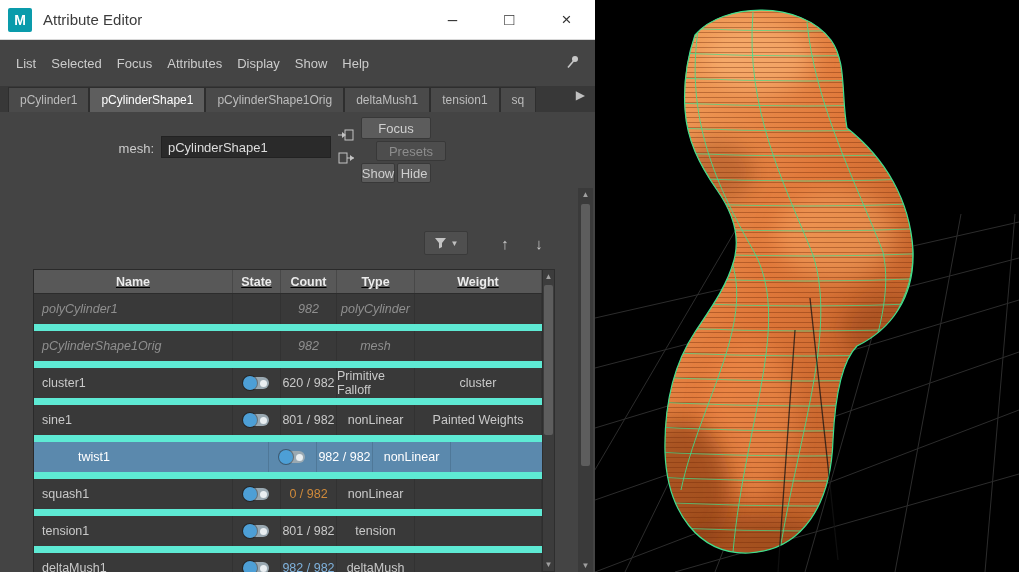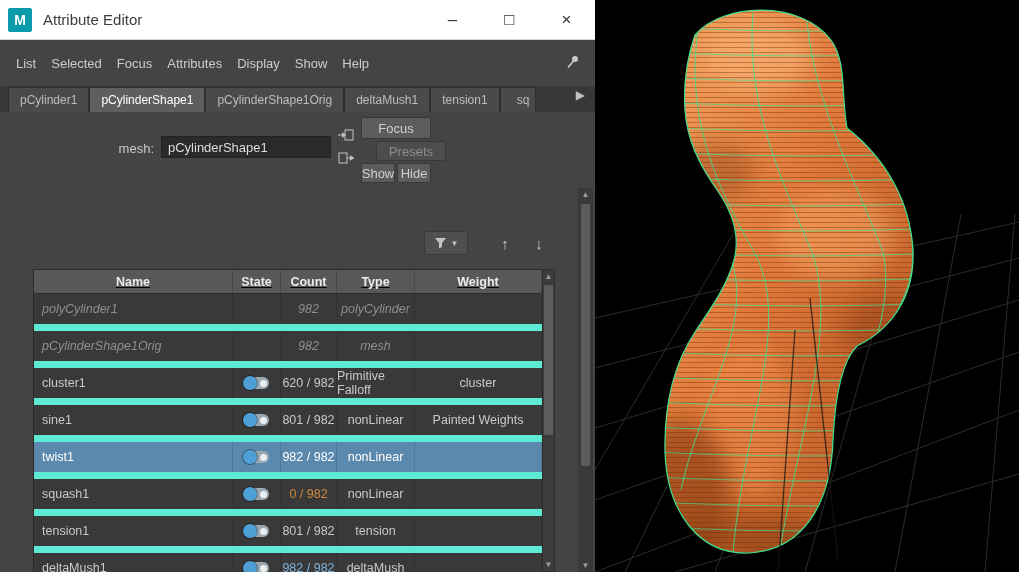--- a/index.html
+++ b/index.html
@@ -10,21 +10,21 @@
   .maya-icon{width:24px;height:24px;margin-left:8px;background:#0a9bab;color:#fff;font-weight:bold;font-size:14px;display:flex;align-items:center;justify-content:center;border-radius:2px;}
   .wtitle{margin-left:11px;color:#3c3c3c;font-size:15px;}
   .win-controls{margin-left:auto;display:flex;height:40px;}
   .win-btn{width:57px;height:40px;display:flex;align-items:center;justify-content:center;color:#333;font-size:17px;cursor:default;}
   
   .menubar{position:absolute;left:0;top:41px;width:719px;height:44px;background:#444444;display:flex;align-items:center;padding-left:16px;box-sizing:border-box;gap:15px;}
   .menu-item{color:#cccccc;font-size:13px;}
   .pin-btn{position:absolute;right:14px;top:54px;width:16px;height:16px;}
   
   .tabbar{position:absolute;left:0;top:86px;width:595px;height:26px;background:#383838;display:flex;align-items:flex-end;padding-left:8px;box-sizing:border-box;}
-  .tab{height:25px;line-height:25px;padding:0 11px;font-size:12px;color:#bdbdbd;background:#4a4a4a;border:1px solid #2e2e2e;border-bottom:none;box-sizing:border-box;white-space:nowrap;overflow:hidden;text-align:center;}
+  .tab{height:25px;line-height:25px;padding:0 11px;font-size:12px;color:#bdbdbd;background:#4a4a4a;border:1px solid #2e2e2e;border-bottom:none;box-sizing:border-box;white-space:nowrap;overflow:hidden;}
   .tab.active{background:#5e5e5e;color:#ffffff;}
   .tab.cut{width:36px;padding-right:0;}
   .tab-overflow{position:absolute;right:10px;top:88px;color:#c0c0c0;font-size:12px;}
   
   .mesh-label{position:absolute;left:0;top:141px;width:154px;text-align:right;color:#cccccc;font-size:13px;}
   .mesh-input{position:absolute;left:161px;top:136px;width:170px;height:22px;background:#2a2a2a;border:1px solid #222;color:#dddddd;font-size:13px;padding:0 6px;box-sizing:border-box;font-family:"Liberation Sans",sans-serif;}
   .conn-btn{position:absolute;width:18px;height:18px;display:flex;align-items:center;justify-content:center;}
   .btn{position:absolute;background:#5c5c5c;color:#cfcfcf;font-size:13px;display:flex;align-items:center;justify-content:center;border-radius:2px;border:1px solid #383838;box-sizing:border-box;}
   .btn.disabled{background:#4d4d4d;color:#8d8d8d;}
   
@@ -36,21 +36,21 @@
   .filter-caret{color:#c0c0c0;font-size:8px;}
   .arrow-btn{position:absolute;top:230px;width:22px;height:26px;color:#c8c8c8;font-size:15px;display:flex;align-items:center;justify-content:center;}
   
   .tablebox{position:absolute;left:33px;top:269px;width:508px;height:303px;overflow:hidden;border:1px solid #2a2a2a;box-sizing:content-box;background:#393939;}
   .thead{display:grid;grid-template-columns:199px 48px 56px 78px 127px;height:24px;background:#585858;border-bottom:1px solid #2c2c2c;box-sizing:border-box;text-decoration:underline;}
   .thead .th{color:#ebebeb;font-size:12.5px;font-weight:bold;display:flex;align-items:center;justify-content:center;border-right:1px solid #484848;box-sizing:border-box;}
   .trow{display:grid;grid-template-columns:199px 48px 56px 78px 127px;height:37px;background:#393939;border-bottom:7px solid #5eead4;box-sizing:border-box;}
   .trow .td{color:#c9c9c9;font-size:12.5px;display:flex;align-items:center;justify-content:center;border-right:1px solid rgba(0,0,0,0.12);box-sizing:border-box;overflow:hidden;}
   .trow .td.name{justify-content:flex-start;padding-left:8px;}
   .trow.ref .td{color:#8f8f8f;font-style:italic;}
-  .trow.selected{background:#5b89ad;}
+  .trow.selected{background:#5b89ad;padding-left:36px;}
   .trow.selected .td{color:#ffffff;}
   .td.warn{color:#d08a3a !important;}
   .td.info{color:#7fb2dd !important;}
   .toggle{position:relative;width:25px;height:12px;border-radius:7px;background:#9aa9b2;display:inline-block;}
   .toggle::before{content:"";position:absolute;left:-1px;top:-1px;width:14px;height:14px;border-radius:50%;background:#4d9fd6;box-shadow:0 0 0 1px rgba(0,0,0,.35);}
   .toggle::after{content:"";position:absolute;right:2px;top:2.5px;width:7px;height:7px;border-radius:50%;background:#e9eef1;}
   
   .scroll-inner{position:absolute;left:542px;top:269px;width:13px;height:303px;background:#3c3c3c;border:1px solid #2e2e2e;box-sizing:border-box;display:flex;flex-direction:column;align-items:center;}
   .scroll-outer{position:absolute;left:578px;top:188px;width:15px;height:384px;background:#3a3a3a;display:flex;flex-direction:column;align-items:center;}
   .sb-arrow{color:#a0a0a0;font-size:8px;height:13px;display:flex;align-items:center;justify-content:center;width:100%;}

